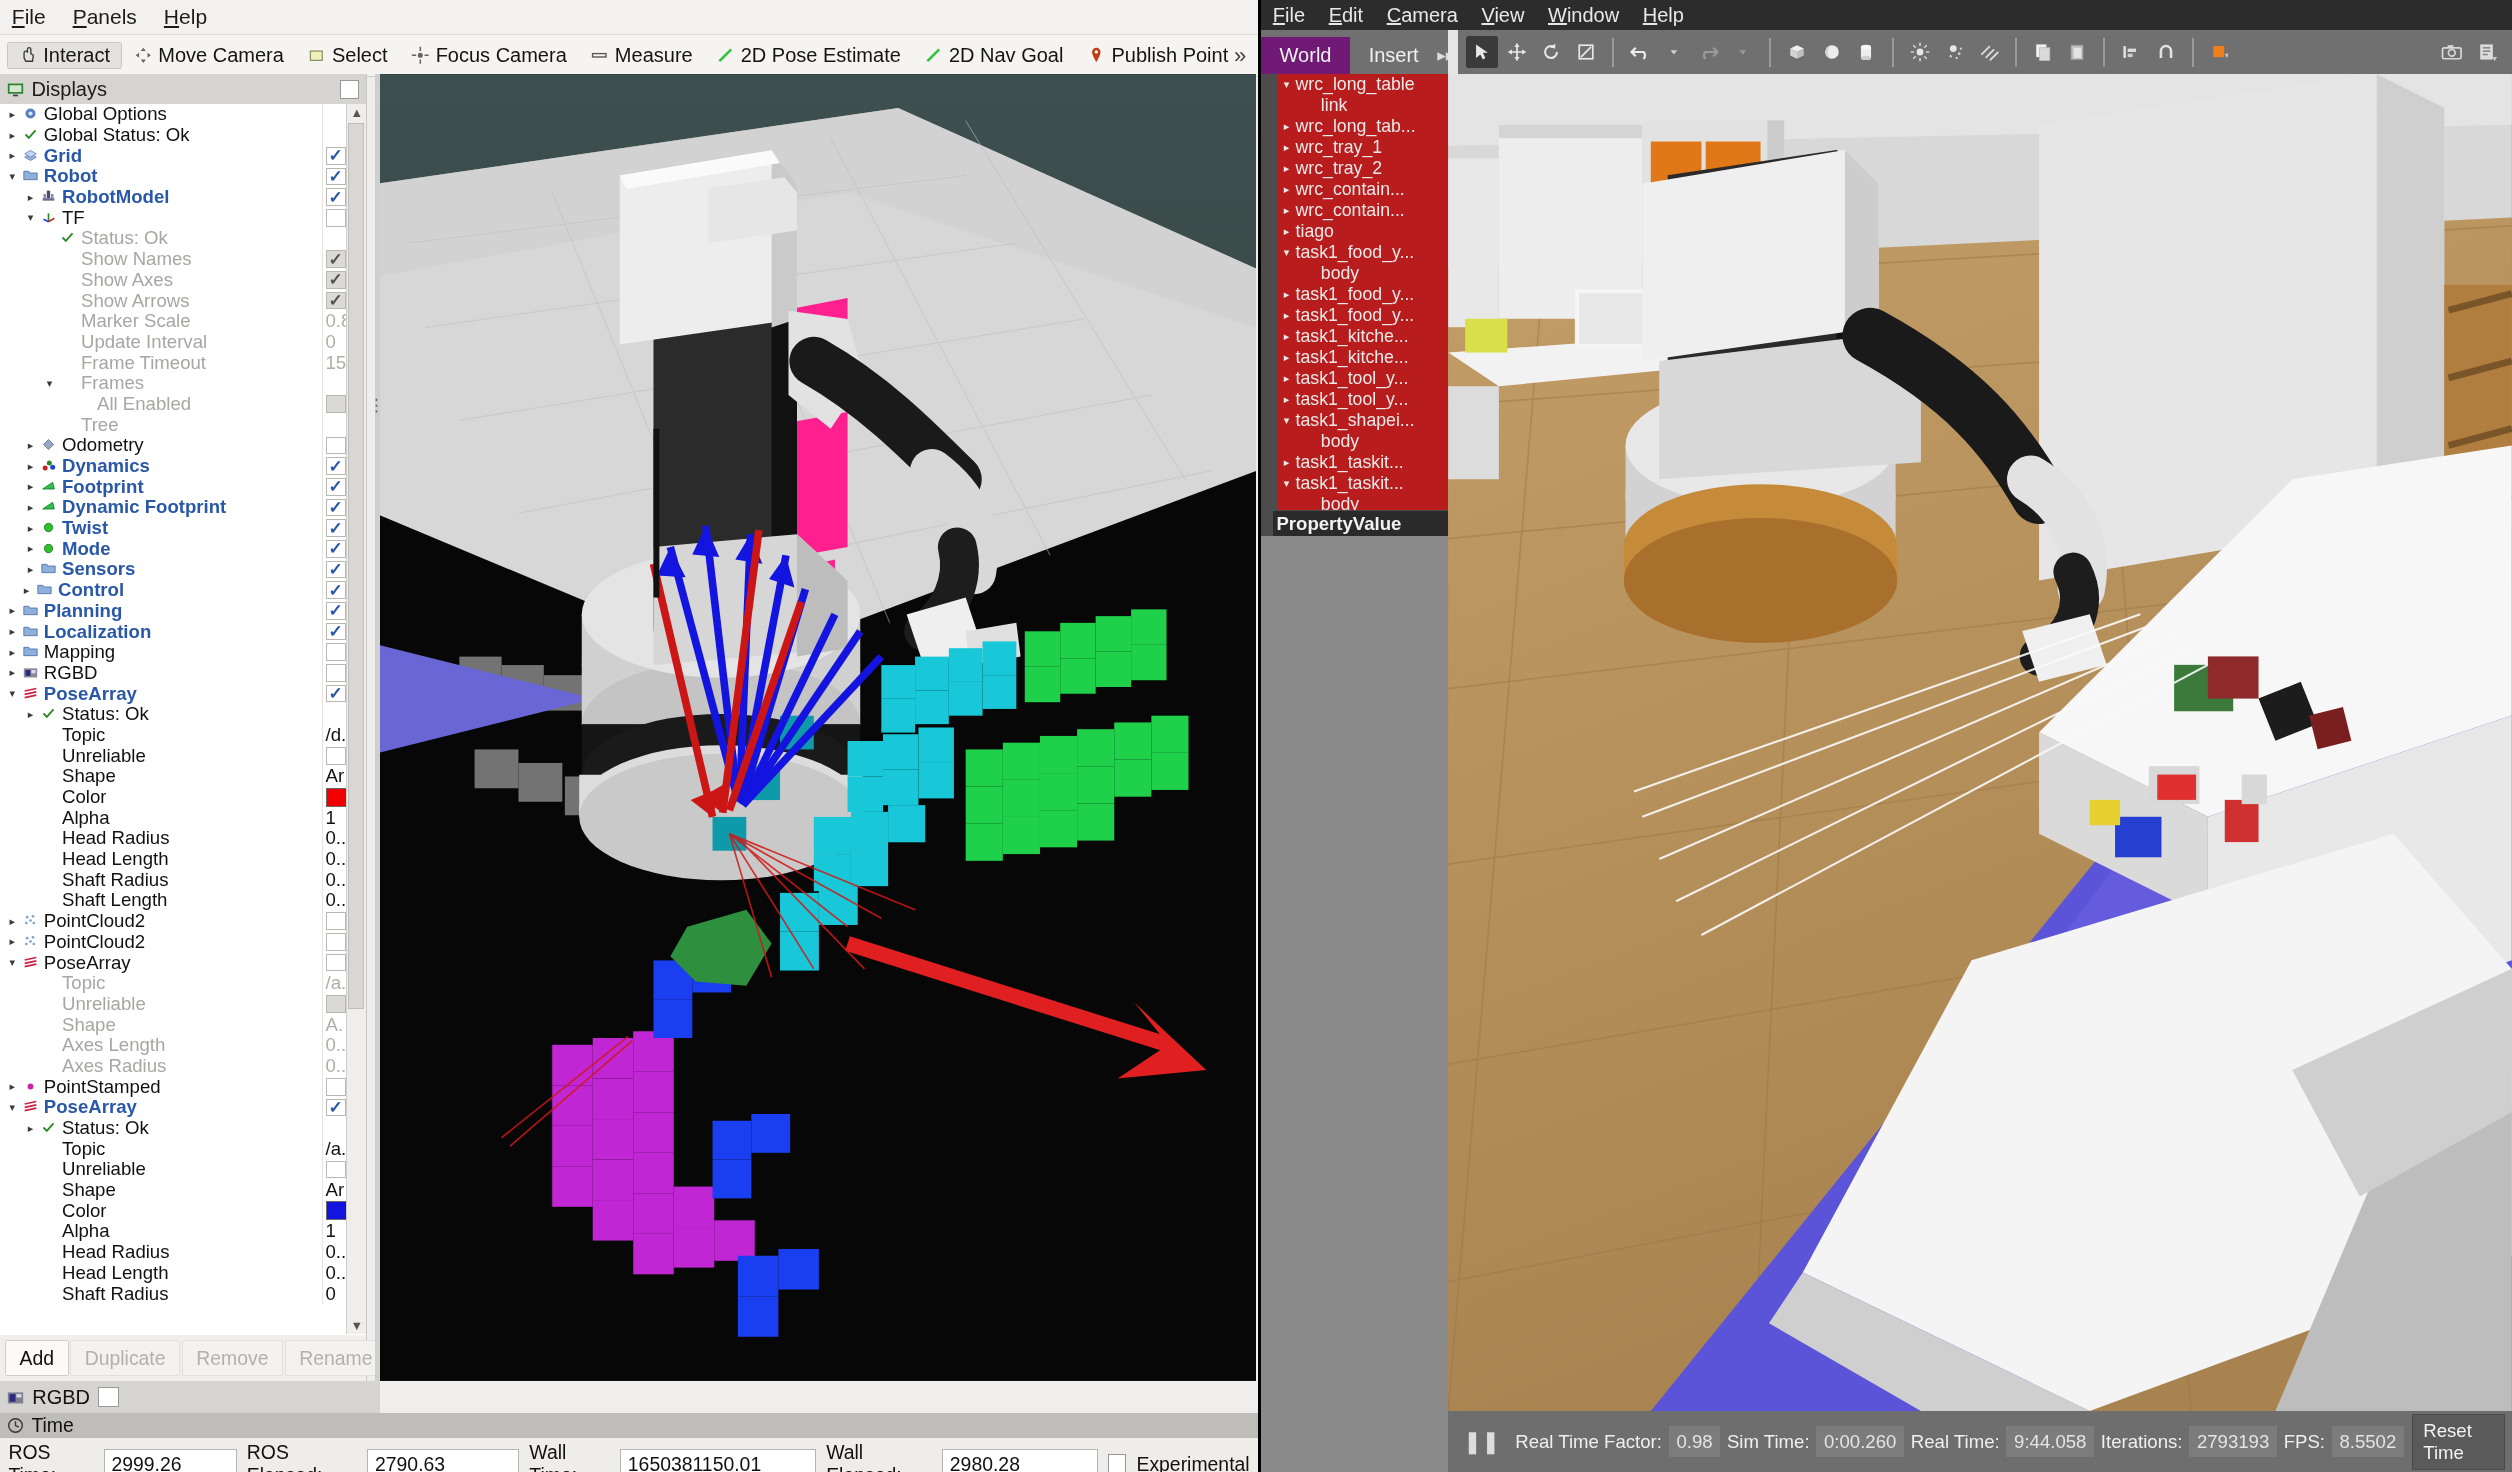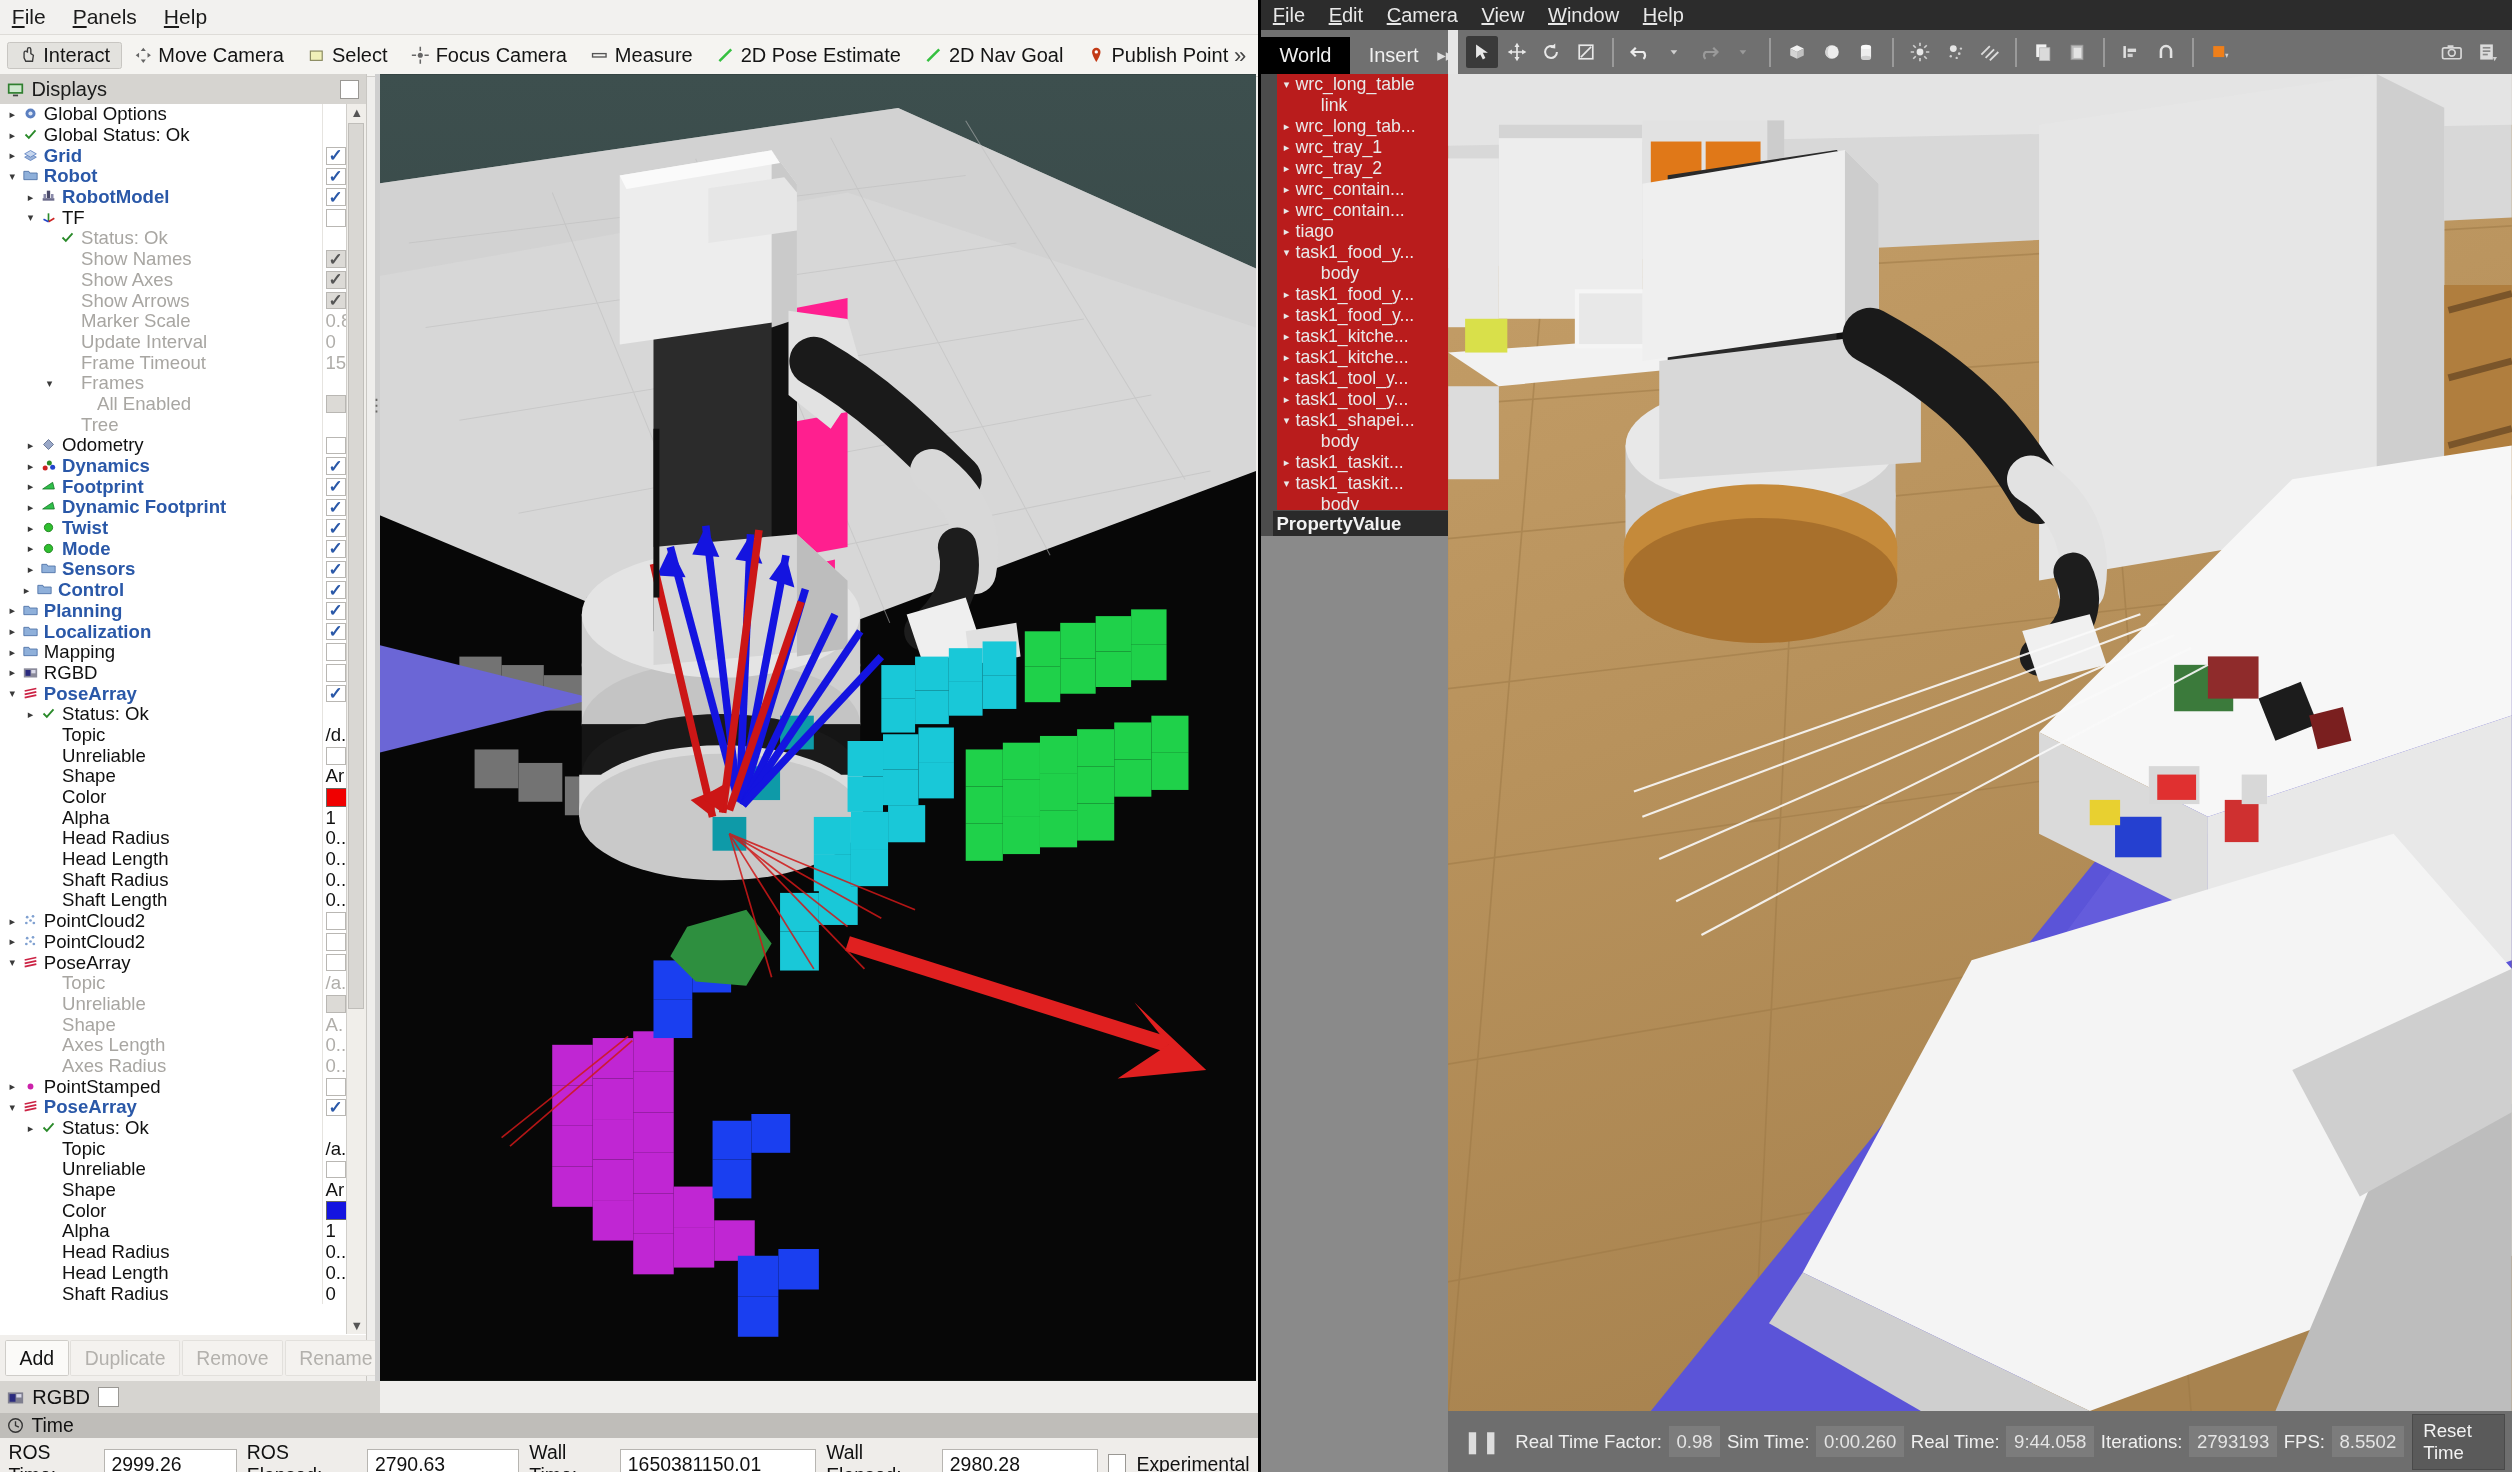--- a/index.html
+++ b/index.html
@@ -65,21 +65,21 @@
   .handle{position:absolute;left:368px;top:321px;width:6.8px;height:34px;font-size:17px;color:#6a6866;}
 
   
   #gz{position:absolute;left:1261px;top:0;width:1251px;height:1472px;background:#4c4c4c;}
   .gz-menubar{height:30px;background:#2c2c2c;display:flex;align-items:center;gap:23.6px;padding-left:11.8px;}
   .gz-menu{font-size:20px;color:#e8e8e8;}
   .gz-menu u{text-decoration:underline;}
   .gz-toolwrap{position:absolute;left:0;top:30px;right:0;height:44px;background:#707070;display:flex;align-items:stretch;}
   .gz-tabs{width:187px;display:flex;align-items:flex-end;}
   .gz-tab{font-size:20px;color:#f0f0f0;padding:6.8px 18.6px;}
-  .gz-tab.sel{background:#000000;}
+  .gz-tab.sel{background:#701a75;}
   .gz-tabdots{color:#ddd;font-size:17px;padding-bottom:8.4px;}
   .gz-splitv{width:10px;background:#e6e6e6;}
   .gz-tools{flex:1;display:flex;align-items:center;gap:2.5px;padding-left:8.4px;background:#707070;}
   .gtool{width:32px;height:32px;display:flex;align-items:center;justify-content:center;border-radius:2.5px;}
   .gtool.sel{background:#3a3a3a;}
   .gsep{width:1.7px;height:29px;background:#9a9a9a;margin:0 7.6px;}
   .gz-toolright{margin-left:auto;display:flex;align-items:center;gap:3.4px;padding-right:8.4px;}
 
   .gz-tree{position:absolute;left:16px;top:74px;width:187px;height:436px;background:#b91c1c;overflow:hidden;}
   .gzrow{display:flex;align-items:center;height:21px;font-size:17.7px;color:#e9e9e9;white-space:nowrap;padding-left:6.8px;}

